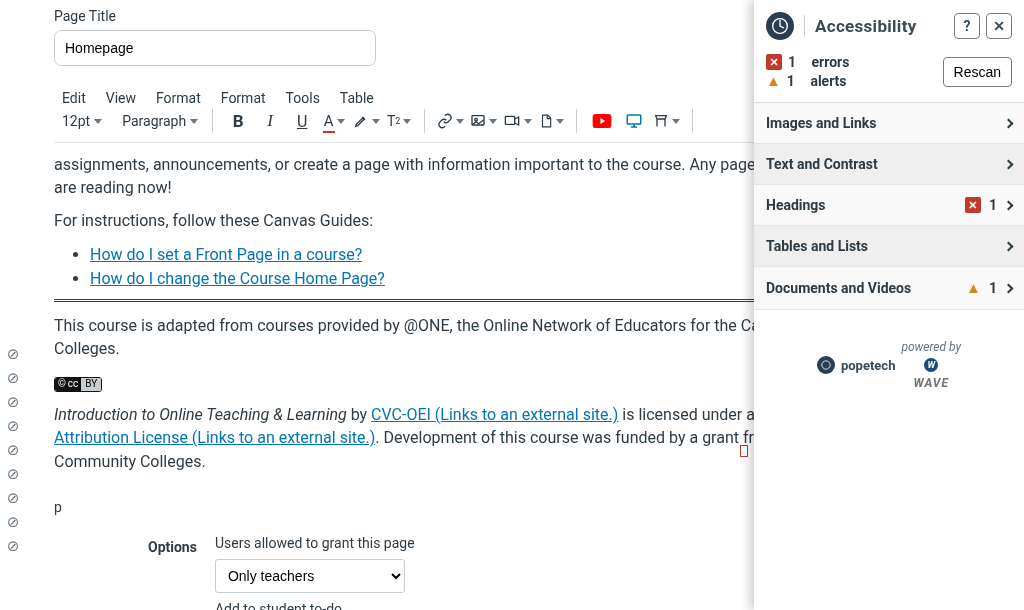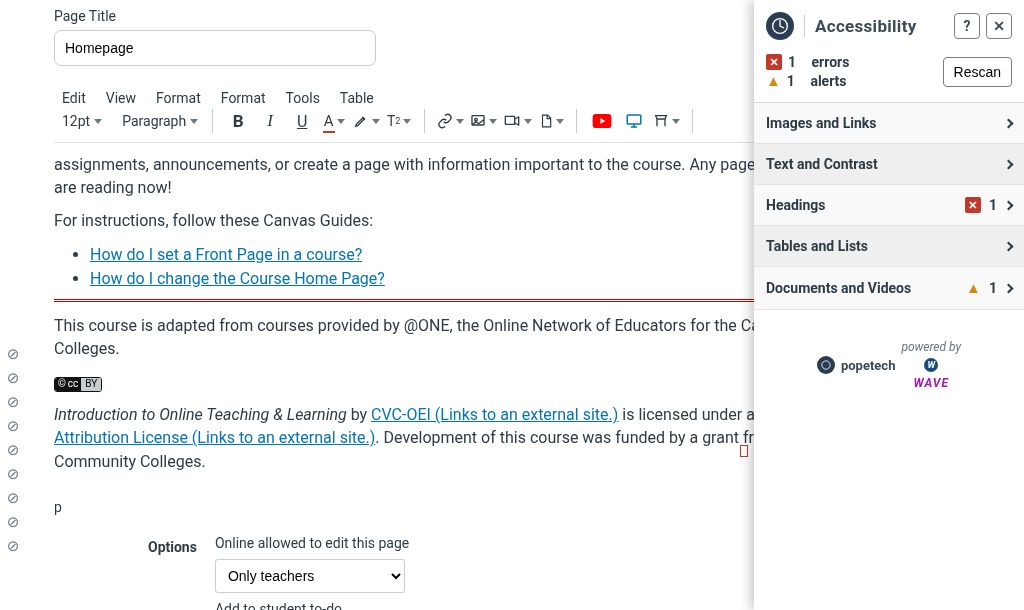--- a/index.html
+++ b/index.html
@@ -217,21 +217,21 @@
     </div>
   </div>
 
   <div class="status-row">
     <span>p</span>
   </div>
 
   <div class="options-row">
     <div class="options-label">Options</div>
     <div class="opt-col">
-      <div class="opt-caption">Online allowed to edit this page</div>
+      <div class="opt-caption">Users allowed to grant this page</div>
       <select class="select-std">
         <option>Only teachers</option>
       </select>
       <label class="checkbox-row">
 
         <span>Add to student to-do</span>
       </label>
     </div>
   </div>
 
@@ -313,16 +313,16 @@
   <div class="panel-foot">
     <span class="pt-mark">
       <svg viewBox="0 0 24 24" fill="#fff">
           <circle cx="12" cy="12" r="10" fill="none" stroke="#fff" stroke-width="2"></circle>
         </svg>
     </span>
     <span style="font-weight:700">popetech</span>
     <span class="wave-badge">
       <span>powered by</span>
       <span class="wave-dot">W</span>
-      <span style="letter-spacing:1px;font-weight:700;color:#a21caf">WAVE</span>
+      <span style="letter-spacing:1px;font-weight:700;color:#737373">WAVE</span>
     </span>
   </div>
 </div>
 
 </body></html>

